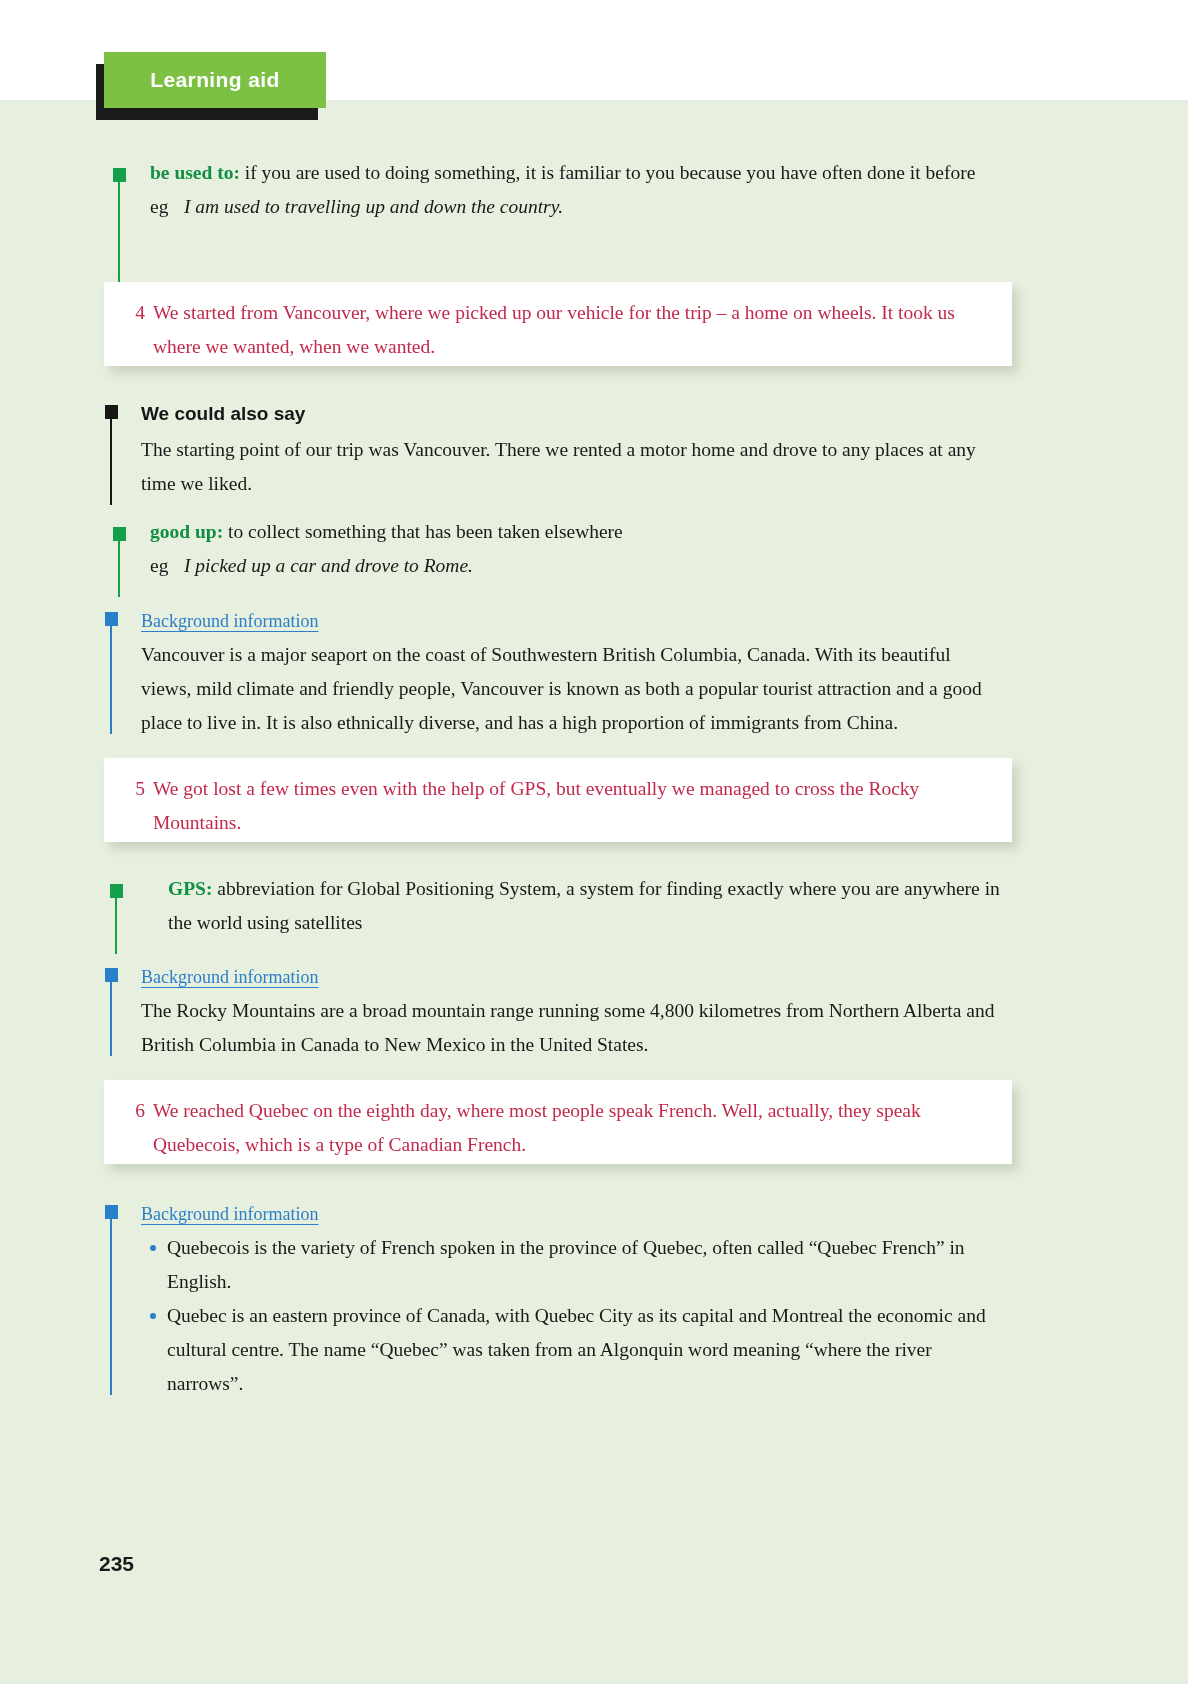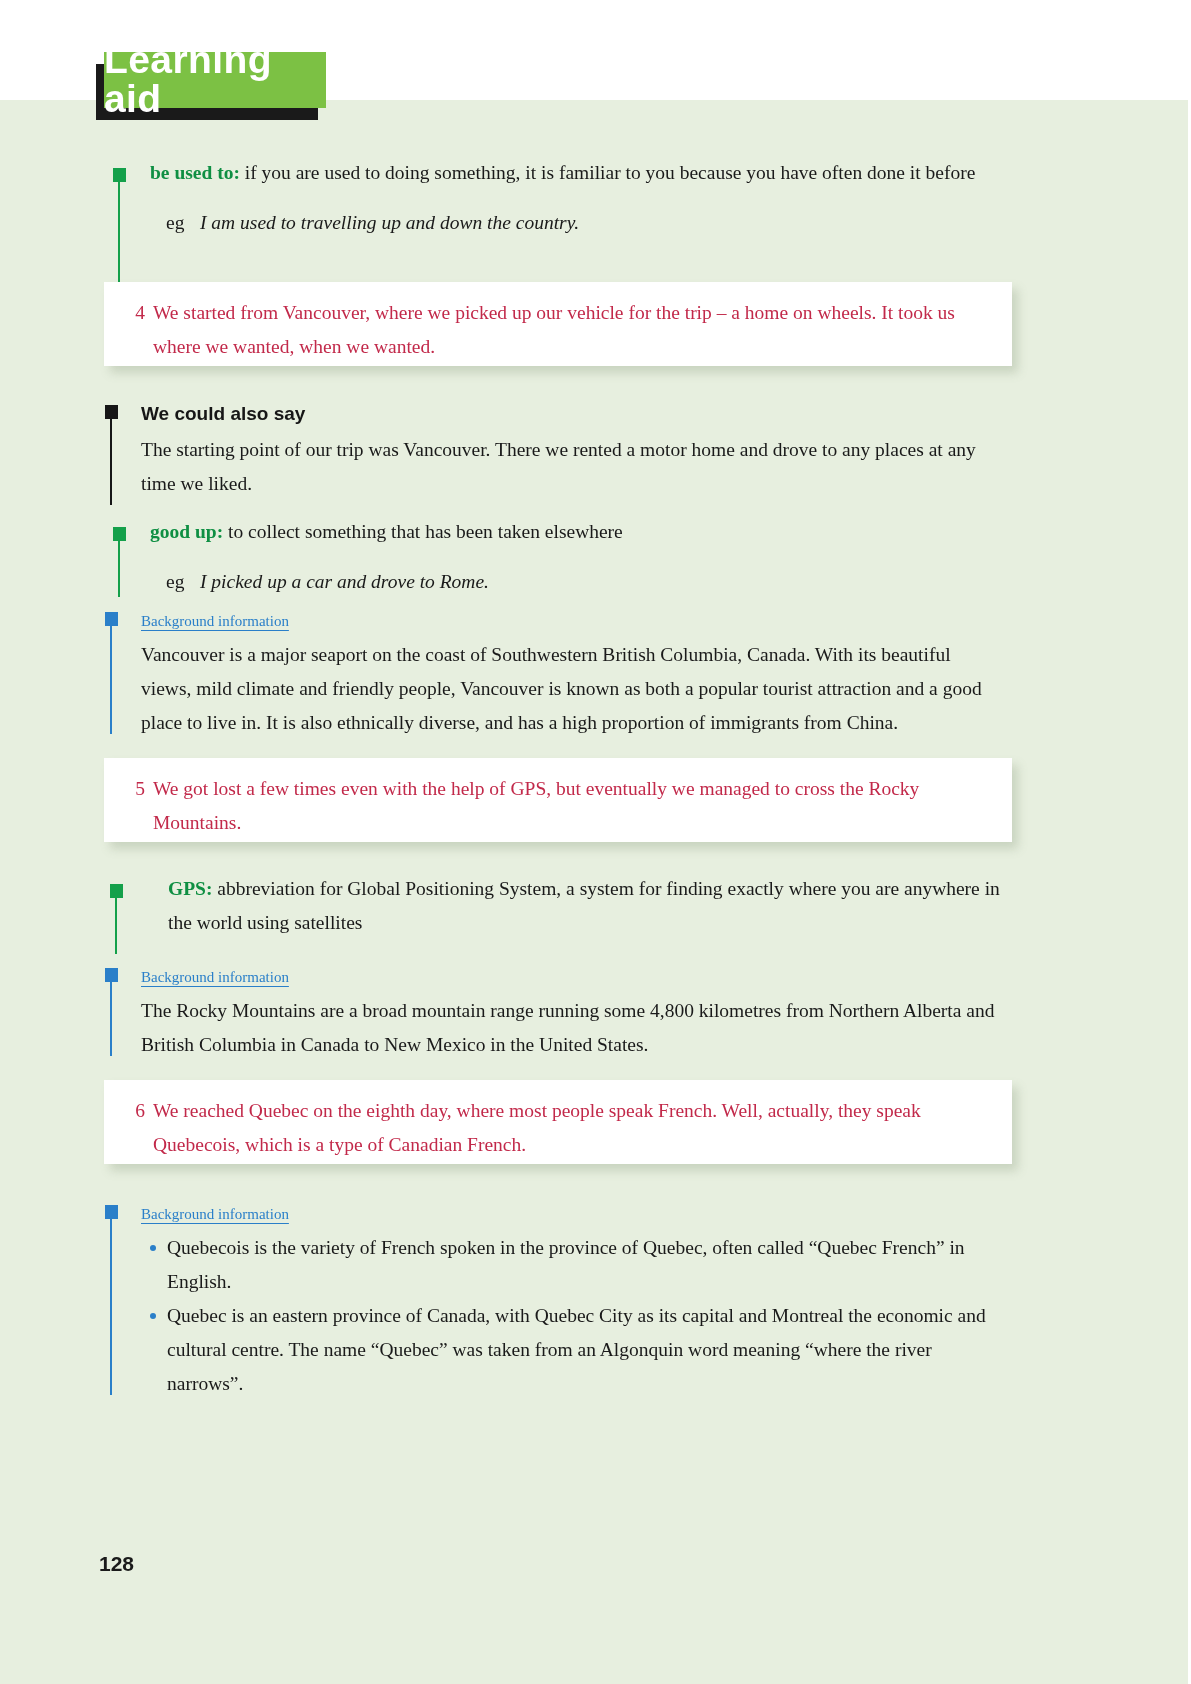--- a/index.html
+++ b/index.html
@@ -57,21 +57,21 @@
     height: 56px;
     background: #7cc144;
     display: flex;
     align-items: center;
     justify-content: center;
   }
   #header-chip .label {
     color: #ffffff;
     font-family: "Liberation Sans", sans-serif;
     font-weight: bold;
-    font-size: 39px;
+    font-size: 21px;
     letter-spacing: 0.4px;
     line-height: 1;
     padding-bottom: 2px;
   }
 
   
   #content {
     position: absolute;
     left: 0;
     top: 0;
@@ -117,21 +117,21 @@
 
   p.defn {
     margin: 0;
     font-size: 19.5px;
     line-height: 34px;
     color: #1a1a1a;
     font-family: "Liberation Serif", serif;
   }
 
   .eg-row {
-    margin: 16px;
+    margin: 0;
     font-size: 19.5px;
     line-height: 34px;
     color: #1a1a1a;
   }
   .eg-row .eg-label {
     display: inline-block;
     width: 34px;
   }
   .eg-row .eg-text {
     font-style: italic;
@@ -149,21 +149,21 @@
   .alsosay-body {
     margin: 0;
     font-size: 19.5px;
     line-height: 34px;
     color: #1a1a1a;
   }
 
   
   .bg-head {
     margin: 0 0 2px 0;
-    font-size: 15px;
+    font-size: 18px;
     line-height: 30px;
     color: #2a7fc9;
     text-decoration: underline;
     text-underline-offset: 4px;
   }
   .bg-body {
     margin: 0;
     font-size: 19.5px;
     line-height: 34px;
     color: #1a1a1a;
@@ -333,15 +333,15 @@
           <li>
             <span class="dot"></span>
             <span>Quebec is an eastern province of Canada, with Quebec City as its capital and Montreal the economic and cultural centre. The name “Quebec” was taken from an Algonquin word meaning “where the river narrows”.</span>
           </li>
         </ul>
       </div>
     </div>
 
   </div>
 
-  <div id="page-number">128</div>
+  <div id="page-number">235</div>
 
 </div>
 
 </body></html>

